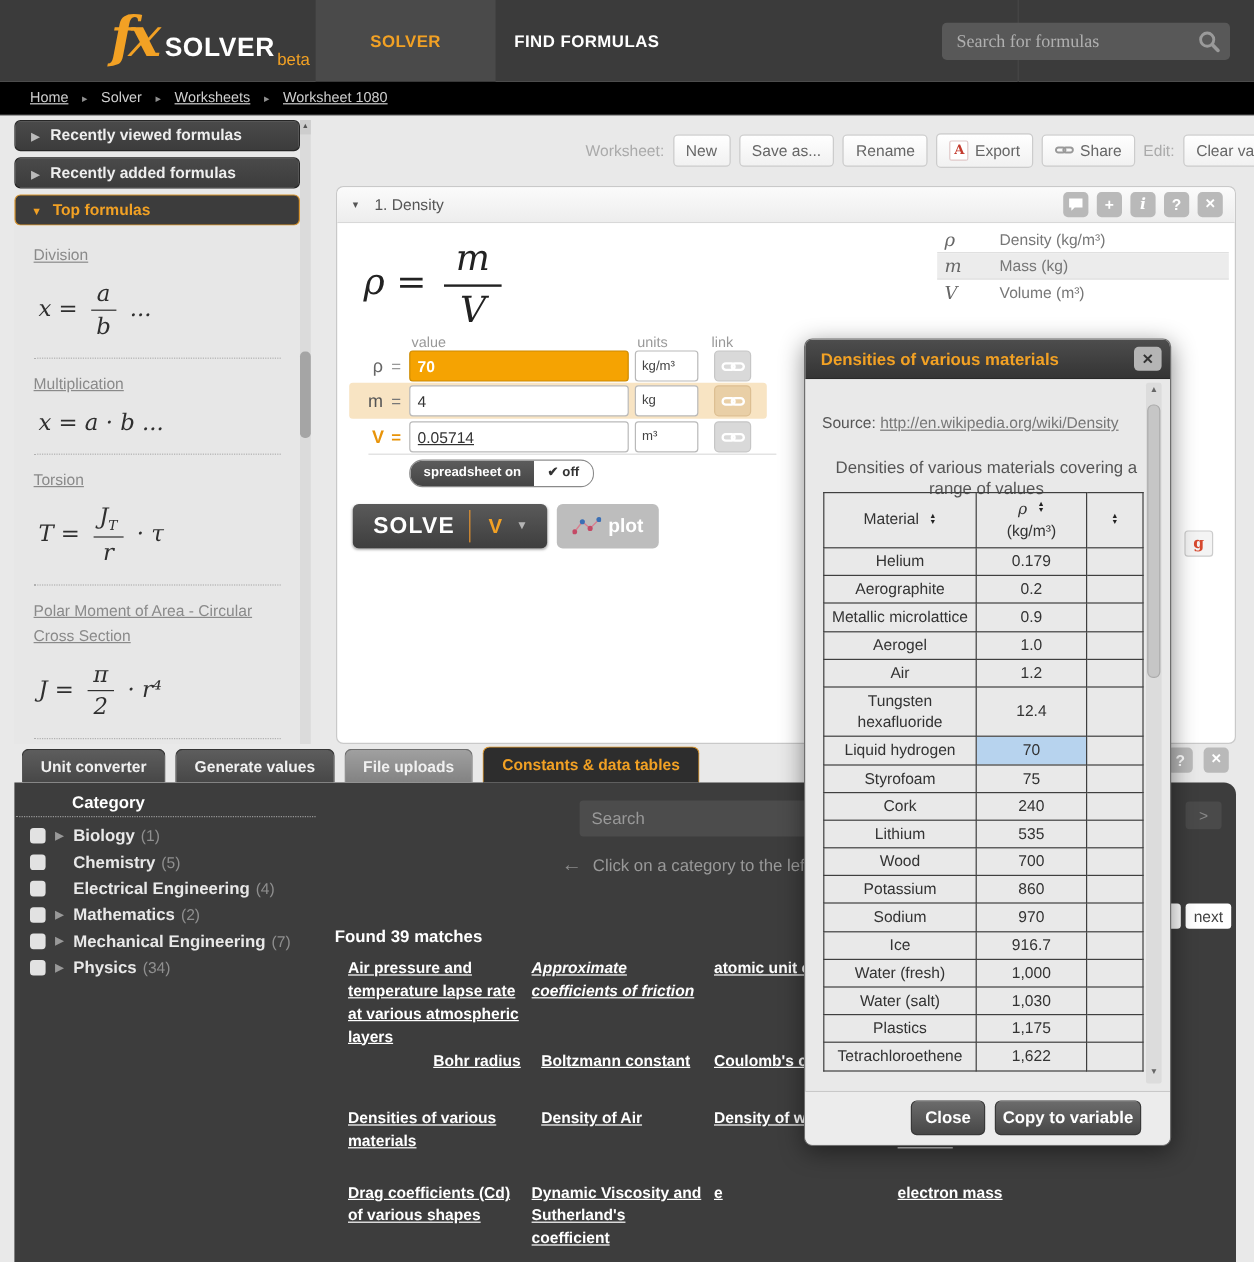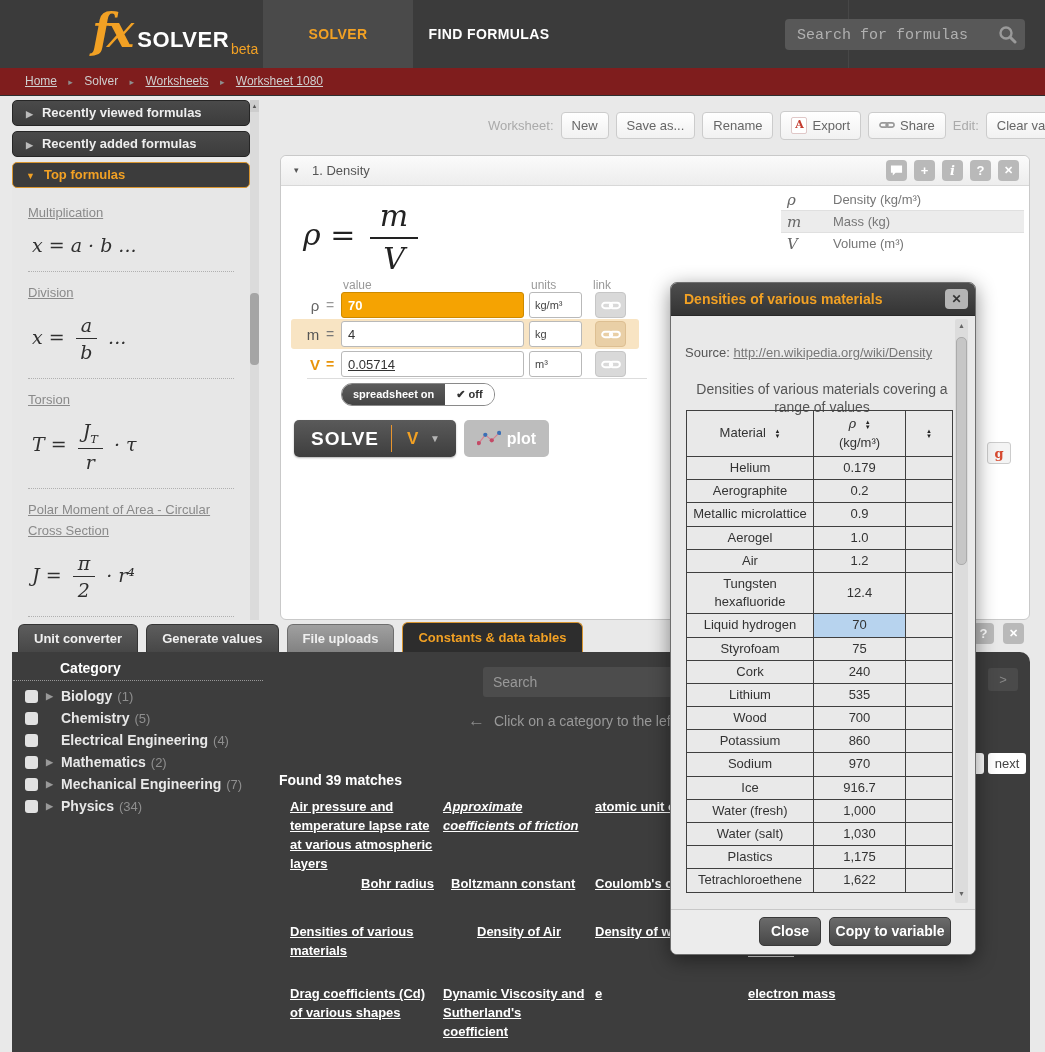--- a/index.html
+++ b/index.html
@@ -13,26 +13,26 @@
            font-size:46px;line-height:50px;letter-spacing:-5px;margin-right:8px}
   .logo-name{color:#fff;font-weight:bold;font-size:22px;letter-spacing:.5px}
   .logo-beta{color:#f2a124;font-size:14px;margin-left:2px;position:relative;top:7px}
   .nav-tab{position:absolute;top:0;height:68px;line-height:68px;text-align:center;
            font-weight:bold;font-size:14px;letter-spacing:.4px;cursor:pointer}
   .nav-solver{left:263px;width:150px;background:#4a4a4a;color:#f2a124}
   .nav-find{left:413px;width:152px;color:#fff}
   .hdr-sep{position:absolute;left:848px;top:0;width:1px;height:68px;background:#474747}
   .hdr-search{position:absolute;left:785px;top:19px;width:240px;height:31px;background:#585858;border-radius:4px}
   .hdr-search input{position:absolute;left:10px;top:0;width:190px;height:31px;background:transparent;
-                    border:none;outline:none;color:#ccc;font-size:15px;font-family:Liberation Mono, monospace}
+                    border:none;outline:none;color:#ccc;font-size:15px;font-family:Liberation Serif, serif}
   .hdr-search input::placeholder{color:#b0b0b0}
   .hdr-search svg{position:absolute;right:8px;top:6px}
 
   
-  .crumbs{position:absolute;left:0;top:68px;width:1045px;height:27px;background:#7f1d1d;
+  .crumbs{position:absolute;left:0;top:68px;width:1045px;height:27px;background:#000000;
           border-bottom:1px solid #2e2e2e;line-height:27px;font-size:12px;color:#cfcfcf}
   .crumbs span.link{text-decoration:underline;cursor:pointer}
   .crumb-sep{color:#8f8f8f;margin:0 8px;font-size:9px}
   .crumb-first{margin-left:25px}
 
   
   .acc{position:absolute;left:12px;width:238px;height:26px;background:linear-gradient(#4a4a4a,#3c3c3c);
        border:1px solid #262626;border-radius:5px;color:#eee;font-size:13px;font-weight:bold;
        line-height:24px;cursor:pointer;box-sizing:border-box}
   .acc .arr{margin:0 9px 0 13px;font-size:9px;color:#bbb}
@@ -208,26 +208,26 @@
   <span class="arr">▶</span><span>Recently viewed formulas</span>
 </div>
 <div class="acc" style="top:131px">
   <span class="arr">▶</span><span>Recently added formulas</span>
 </div>
 <div class="acc acc-active" style="top:162px">
   <span class="arr">▼</span><span>Top formulas</span>
 </div>
 <div class="flist" id="formula-list">
     <div class="fitem">
+      <div class="fname">Division</div>
+      <div class="fmath"><span>x = </span><span class="frac"><span class="fn">a</span><span class="fd">b</span></span><span> ...</span></div>
+    </div>
+    <div class="fitem">
       <div class="fname">Multiplication</div>
       <div class="fmath">x = a · b ...</div>
-    </div>
-    <div class="fitem">
-      <div class="fname">Division</div>
-      <div class="fmath"><span>x = </span><span class="frac"><span class="fn">a</span><span class="fd">b</span></span><span> ...</span></div>
     </div>
     <div class="fitem">
       <div class="fname">Torsion</div>
       <div class="fmath"><span>T = </span><span class="frac"><span class="fn">J<sub class="msub">T</sub></span><span class="fd">r</span></span><span> · τ</span></div>
     </div>
     <div class="fitem">
       <div class="fname">Polar Moment of Area - Circular Cross Section</div>
       <div class="fmath"><span>J = </span><span class="frac"><span class="fn">π</span><span class="fd">2</span></span><span> · r⁴</span></div>
     </div>
     <div class="fitem"></div>
@@ -425,21 +425,21 @@
 <div class="next-btn pz">next</div>
 
 <div class="found pz">Found 39 matches</div>
 <div id="links-layer">
     <div class="dlink" style="left: 290px; top: 798px;">Air pressure and temperature lapse rate at various atmospheric layers</div>
     <div class="dlink" style="left: 290px; top: 875px; text-align: right;">Bohr radius</div>
     <div class="dlink" style="left: 290px; top: 923px;">Densities of various materials</div>
     <div class="dlink" style="left: 290px; top: 985px;">Drag coefficients (Cd) of various shapes</div>
     <div class="dlink" style="left: 443px; top: 798px; font-style: italic;">Approximate coefficients of friction</div>
     <div class="dlink" style="left: 451px; top: 875px;">Boltzmann constant</div>
-    <div class="dlink" style="left: 449px; top: 923px; padding-left: 28px;">Density of Air</div>
+    <div class="dlink" style="left: 423px; top: 923px; padding-left: 28px;">Density of Air</div>
     <div class="dlink" style="left: 443px; top: 985px;">Dynamic Viscosity and Sutherland's coefficient</div>
     <div class="dlink" style="left: 595px; top: 798px;">atomic unit o</div>
     <div class="dlink" style="left: 595px; top: 875px;">Coulomb's c</div>
     <div class="dlink" style="left: 595px; top: 923px;">Density of w</div>
     <div class="dlink" style="left: 595px; top: 985px;">e</div>
     <div class="dlink" style="left: 748px; top: 985px;">electron mass</div>
   </div>
 <div class="partial-link"></div>
 
 <div class="modal">

